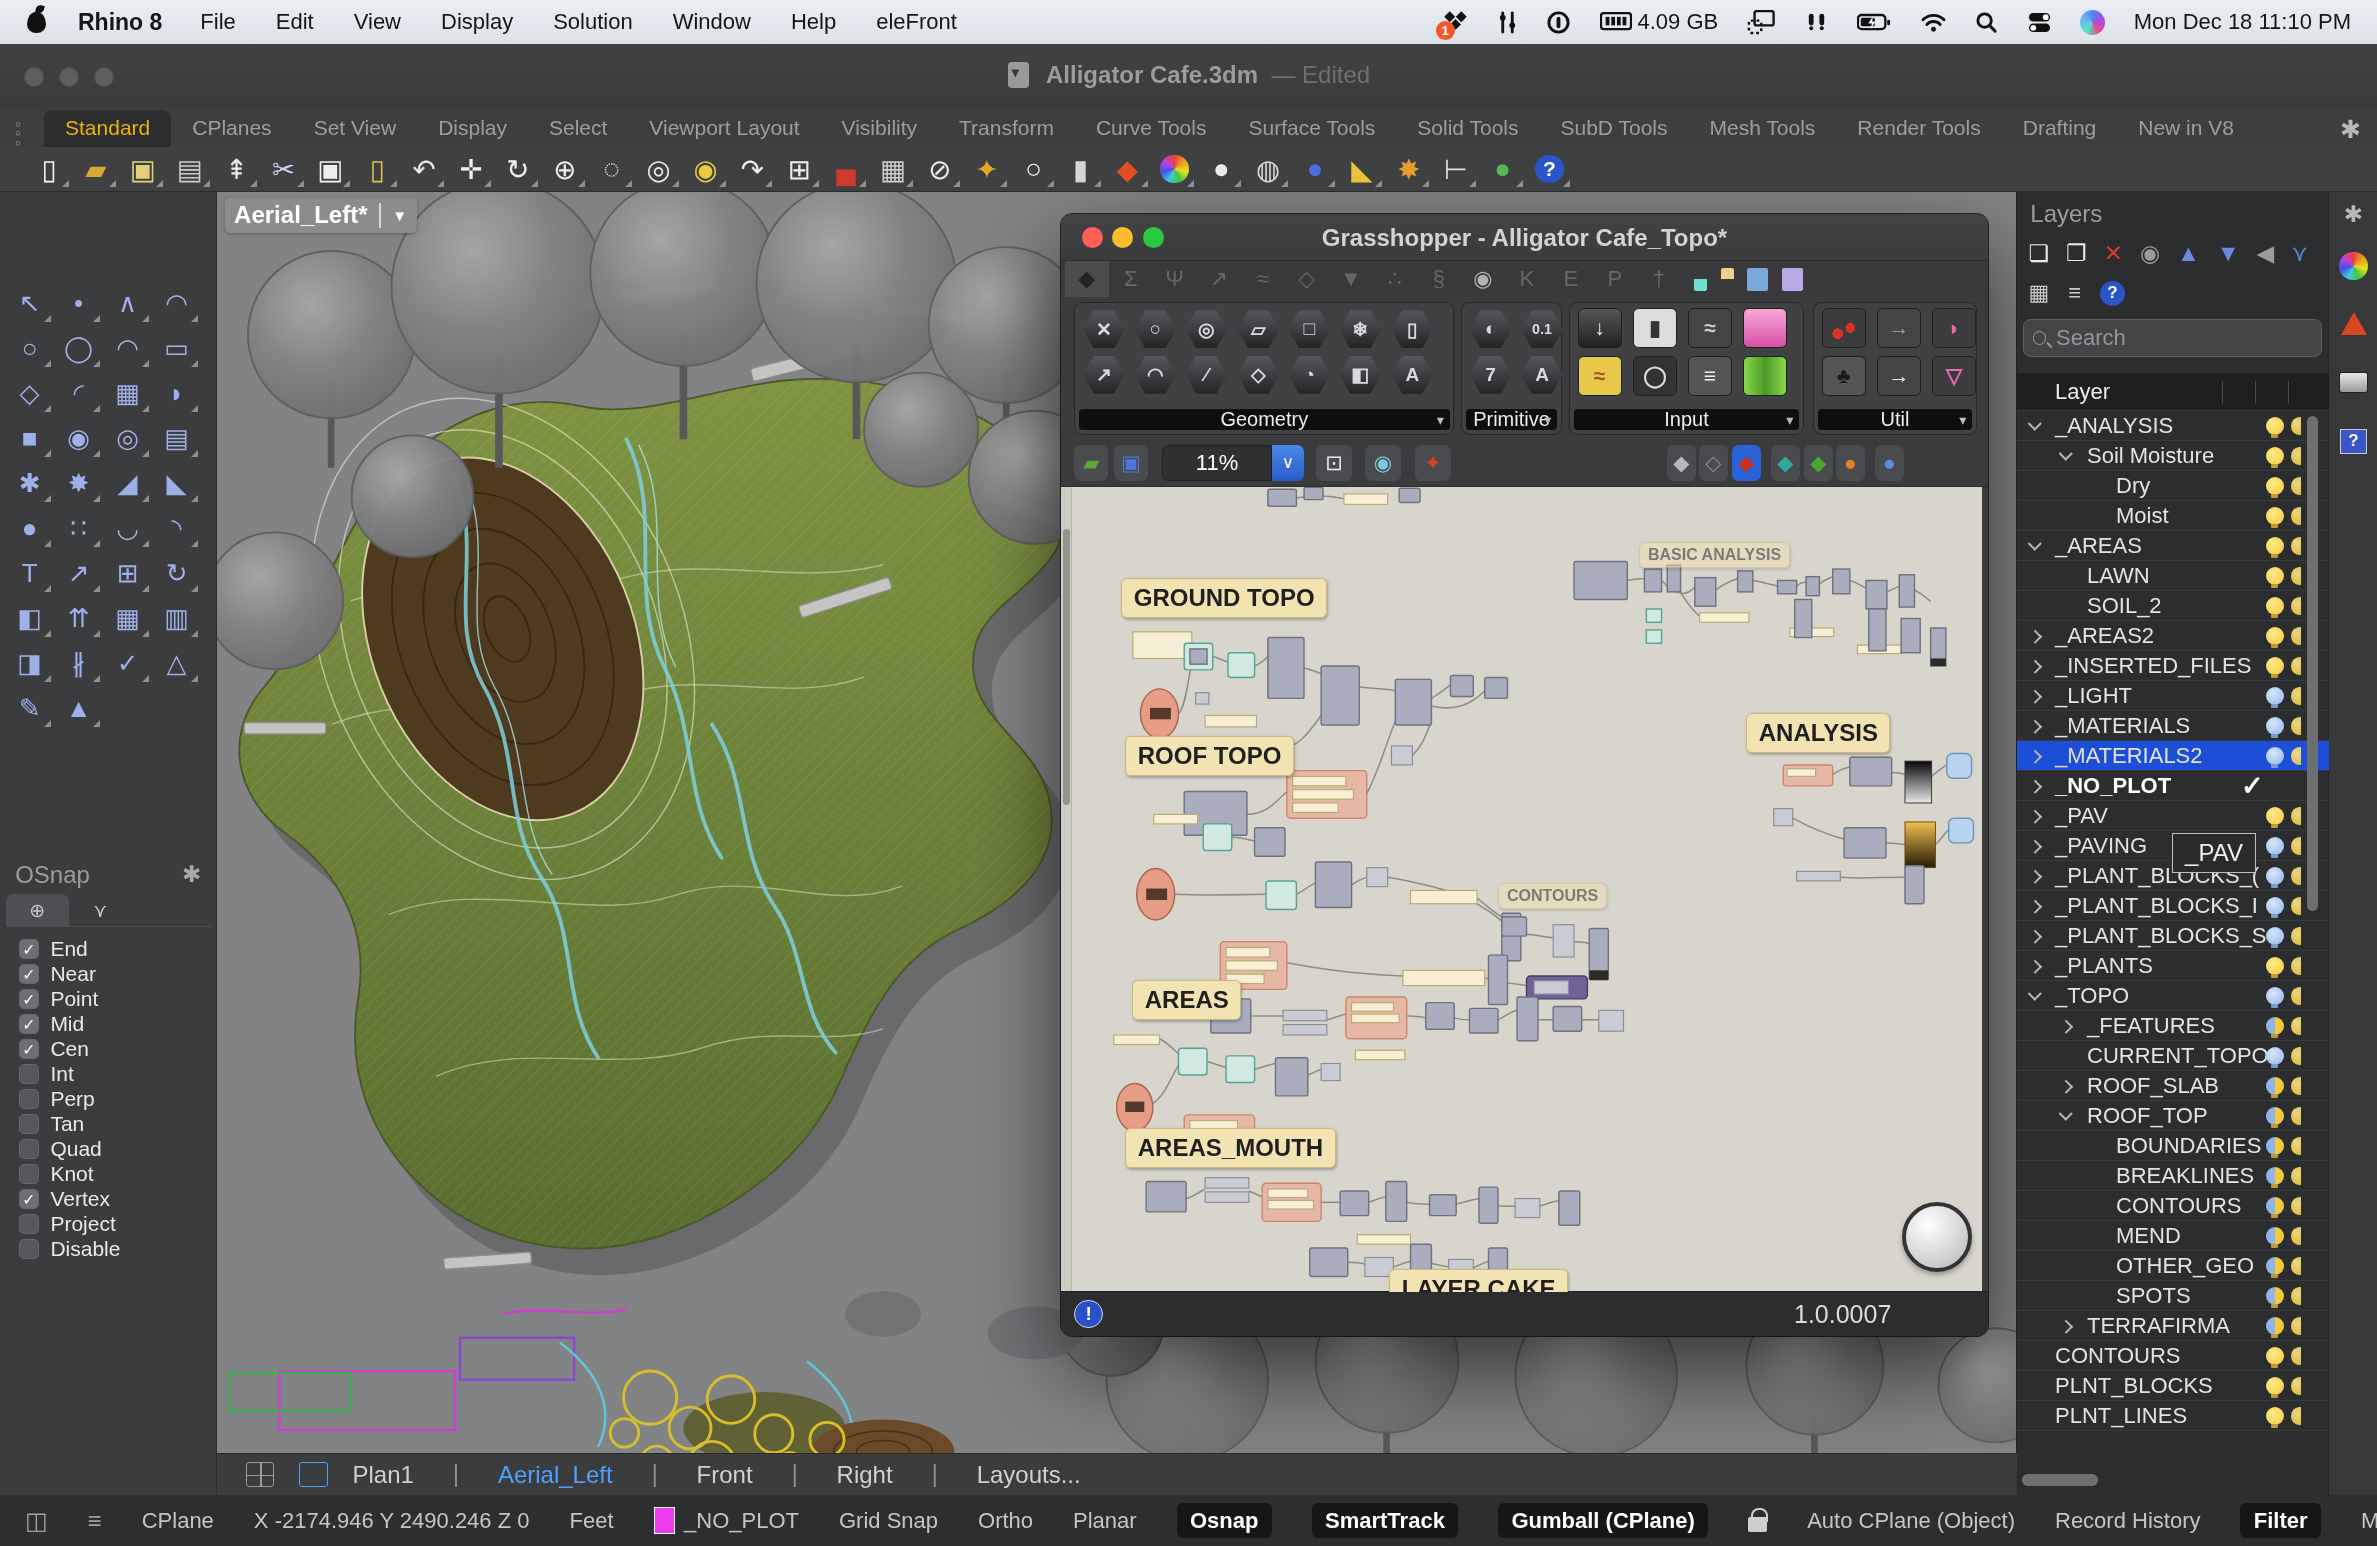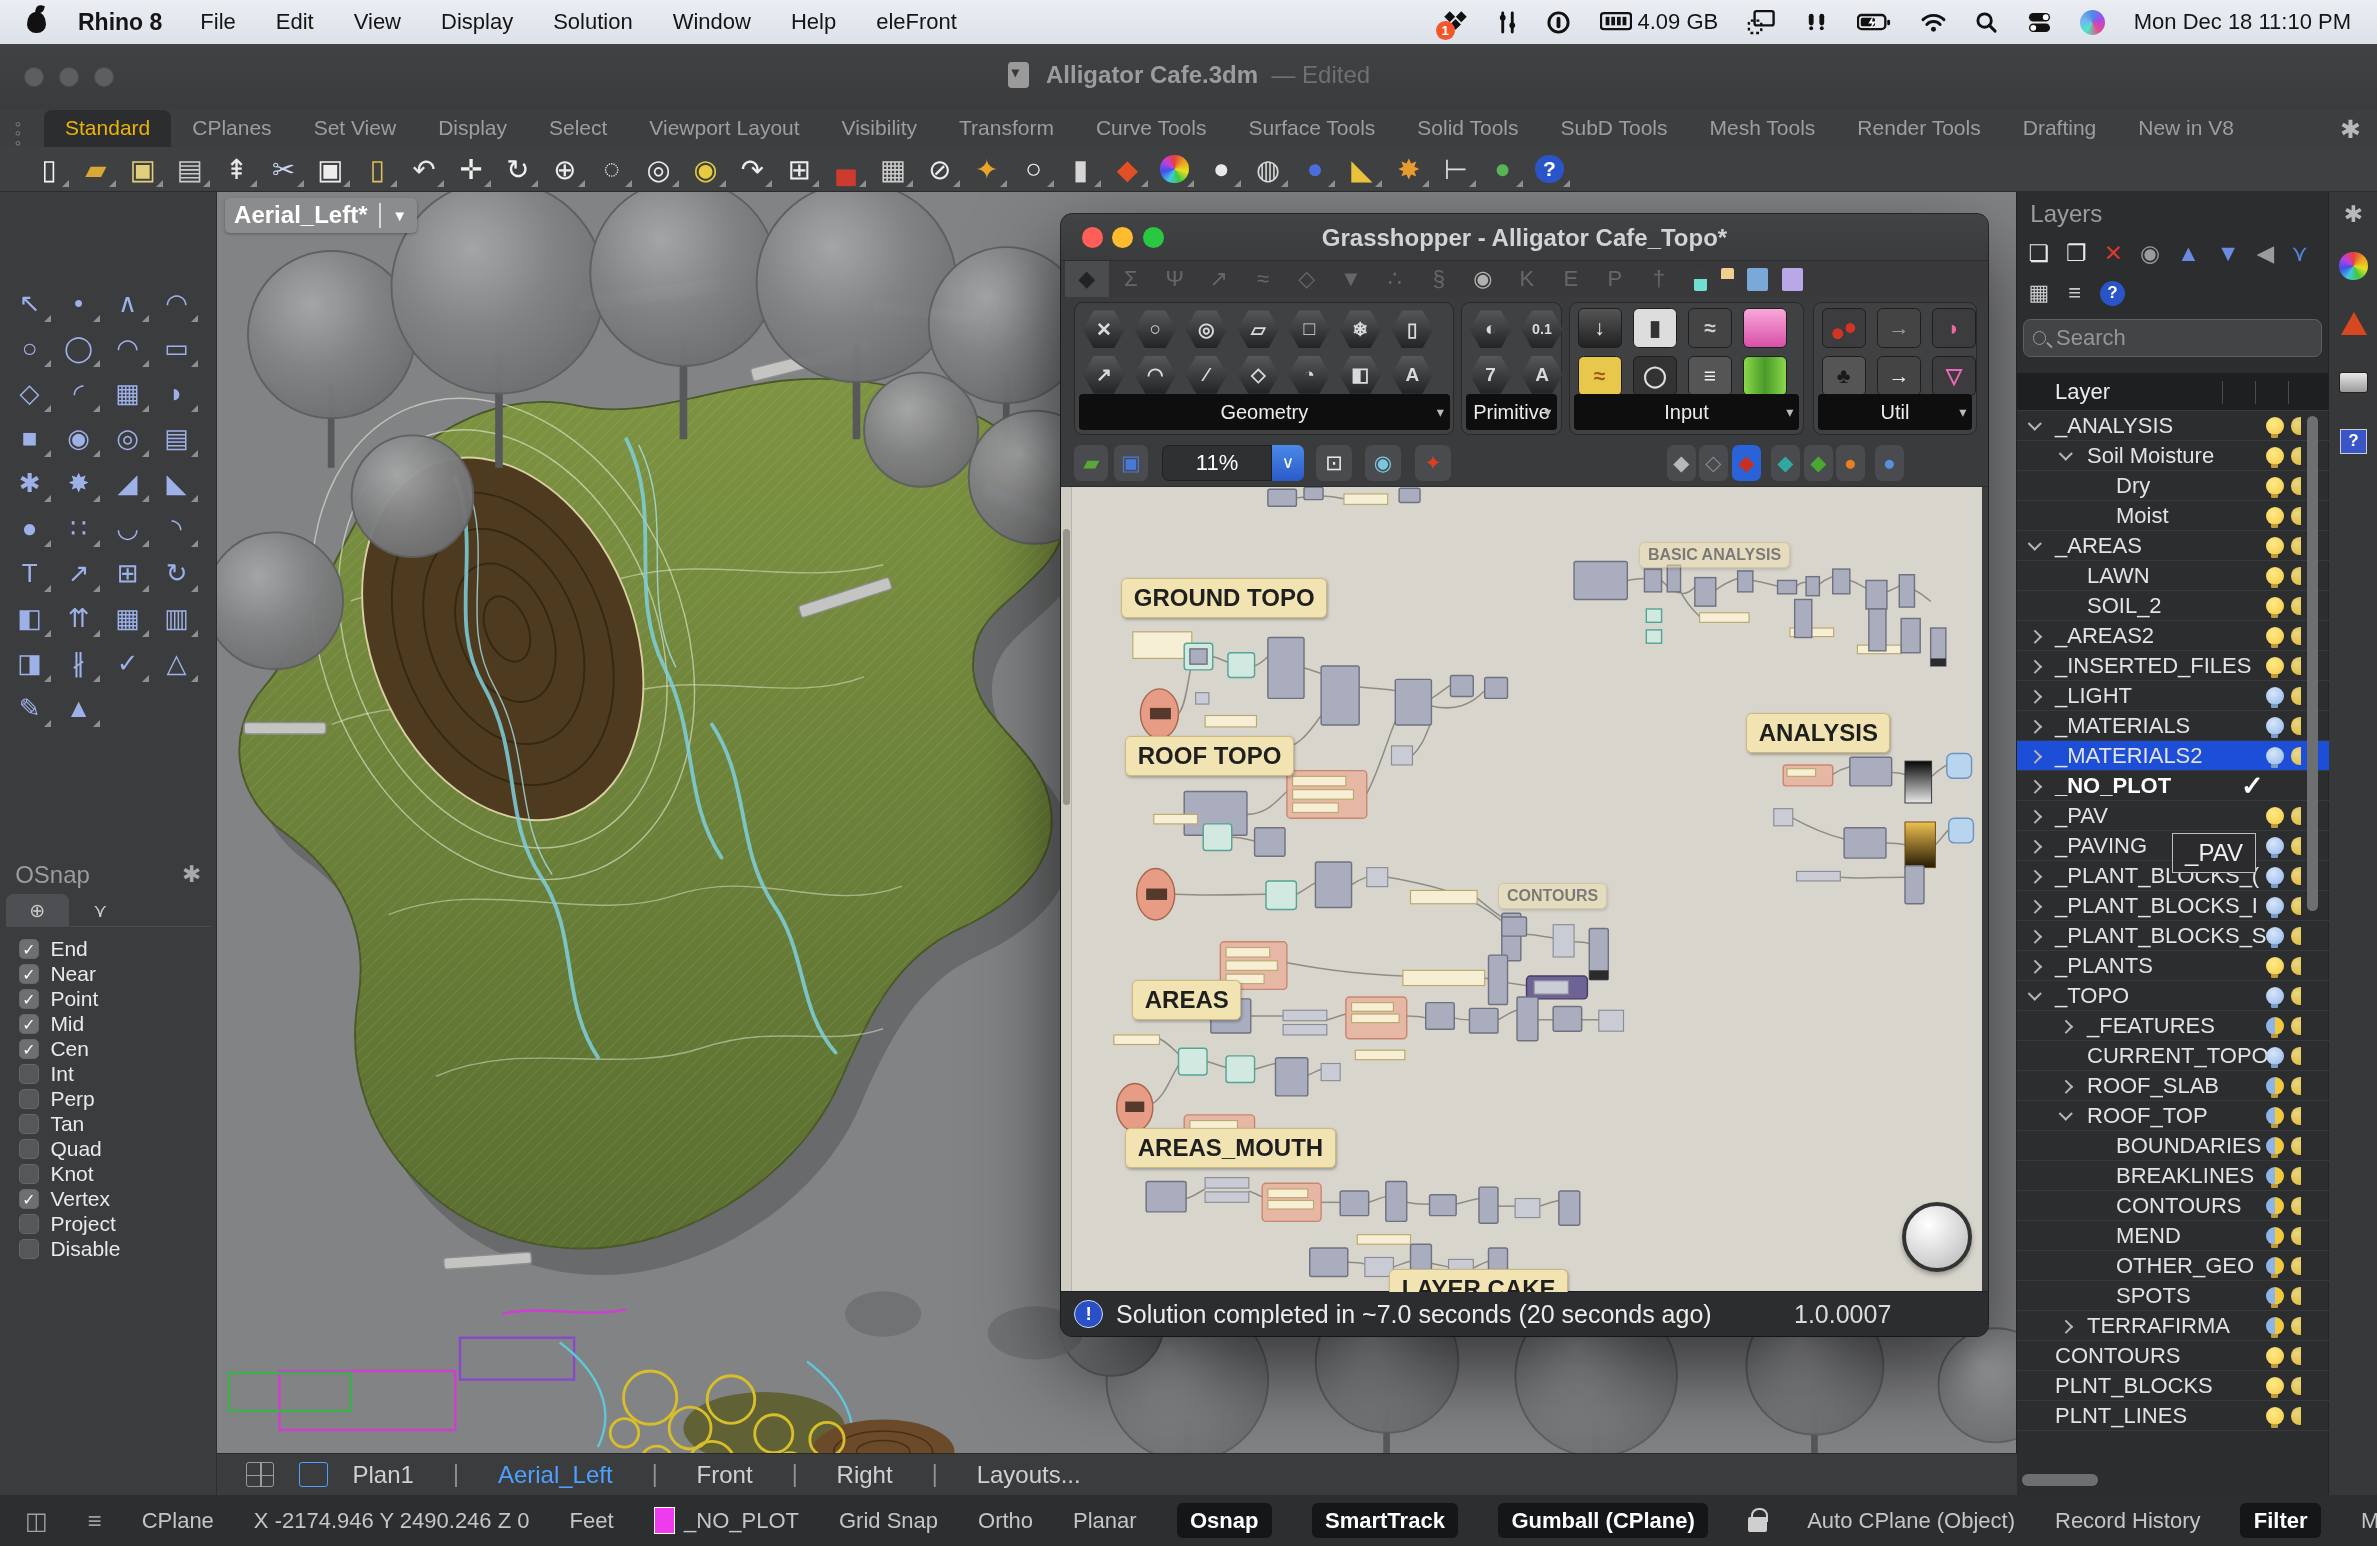--- a/index.html
+++ b/index.html
@@ -98,21 +98,21 @@
   .gh-titlebar{position:absolute;left:0;top:0;right:0;height:47px;background:linear-gradient(#424345,#3a3b3d);border-bottom:1px solid #2c2c2c}
   .gh-dot{position:absolute;top:13.3px;width:21px;height:21px;border-radius:50%}
   .gh-title{position:absolute;left:0;right:0;top:9.5px;text-align:center;color:#d2d3d5;font-size:24px;font-weight:bold}
   .gh-ghost{position:absolute;left:0;top:47px;right:0;height:36px;background:#39393b;display:flex;align-items:center;padding-left:3.8px}
   .gh-ghost .gtab{width:44px;height:36px;display:flex;align-items:center;justify-content:center;color:#cfcfcf;opacity:.3;font-size:22px}
   .gh-ghost .gtab.sel{background:#4b4c4e;opacity:1;color:#232323}
   .gh-ghost .gtab.bright{opacity:.8}
   .gh-sw{height:23px;border-radius:1.9px;margin-left:13.3px}
   .gh-panels{position:absolute;left:0;top:83px;right:0;height:143px;background:#3a3b3d}
   .ghp{position:absolute;top:4.8px;height:133px;background:#404143;border:1px solid #28282a;border-radius:8.6px}
-  .ghp-label{position:absolute;left:3.8px;right:3.8px;bottom:3.8px;height:36px;background:#0e0e0f;border-radius:3.8px;
+  .ghp-label{position:absolute;left:3.8px;right:3.8px;bottom:3.8px;height:21px;background:#0e0e0f;border-radius:3.8px;
     color:#ececec;font-size:20px;display:flex;align-items:center;justify-content:center}
   .ghp-label::after{content:"▾";position:absolute;right:5.7px;color:#bbb;font-size:14.3px}
   .hex{position:absolute;width:42px;height:38px;clip-path:polygon(26% 0,74% 0,100% 50%,74% 100%,26% 100%,0 50%);
     background:linear-gradient(#55575a,#232426);color:#d8dade;display:flex;align-items:center;justify-content:center;font-size:19px;font-weight:bold}
   .sqic{position:absolute;width:44px;height:40px;border-radius:5.7px;border:1.9px solid #1e1e1f;
     display:flex;align-items:center;justify-content:center;font-size:21px;font-weight:bold}
   .gh-canvtb{position:absolute;left:0;top:225px;right:0;height:48px;background:#3a3b3d;border-bottom:1px solid #2c2c2c}
   .ghb{position:absolute;top:5.7px;height:36px;border-radius:6.7px;background:#4a4b4e;display:flex;align-items:center;justify-content:center;font-size:21px}
   .ghb.round{border-radius:7.6px}
   .gh-zoombox{position:absolute;top:5.7px;left:101px;width:110px;height:36px;background:#2f3032;border:1px solid #202022;
@@ -1008,21 +1008,20 @@
       <div class="gc-label" style="left:60px;top:493px">AREAS</div>
       <div class="gc-label" style="left:53px;top:641px">AREAS_MOUTH</div>
       <div class="gc-label" style="left:317px;top:782px">LAYER CAKE</div>
       <div class="gc-label" style="left:674px;top:226px">ANALYSIS</div>
       <div class="gc-label faded" style="left:567px;top:55px">BASIC ANALYSIS</div>
       <div class="gc-label faded" style="left:426px;top:396px">CONTOURS</div>
       <div class="navball"></div>
     </div>
     <div class="gh-status">
       <span class="bang">!</span>
-      <span>Solution completed in ~7.0 seconds (20 seconds ago)</span>
       <span class="gh-version">1.0.0007</span>
     </div>
   </div>
 
   <div class="layers">
     <div class="ly-strip">
       <span class="strip-ic" style="top:7.6px">✱</span>
       <span class="strip-ic" style="top:59px">
           <span class="wheel" style="width:28.5px;height:28.5px"></span>
         </span>

